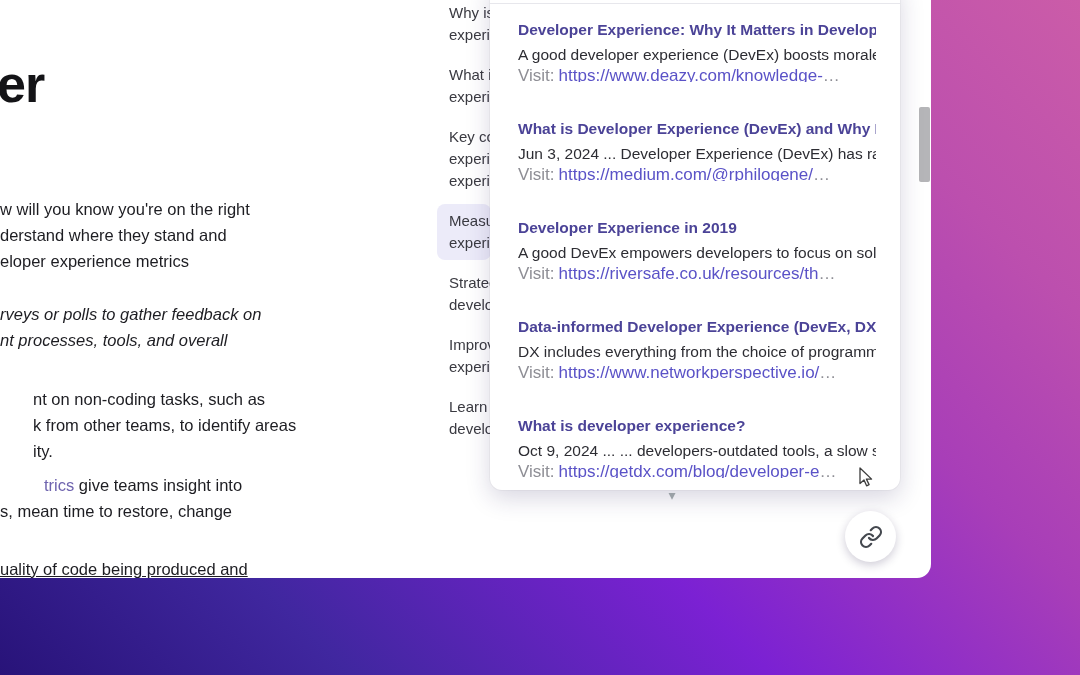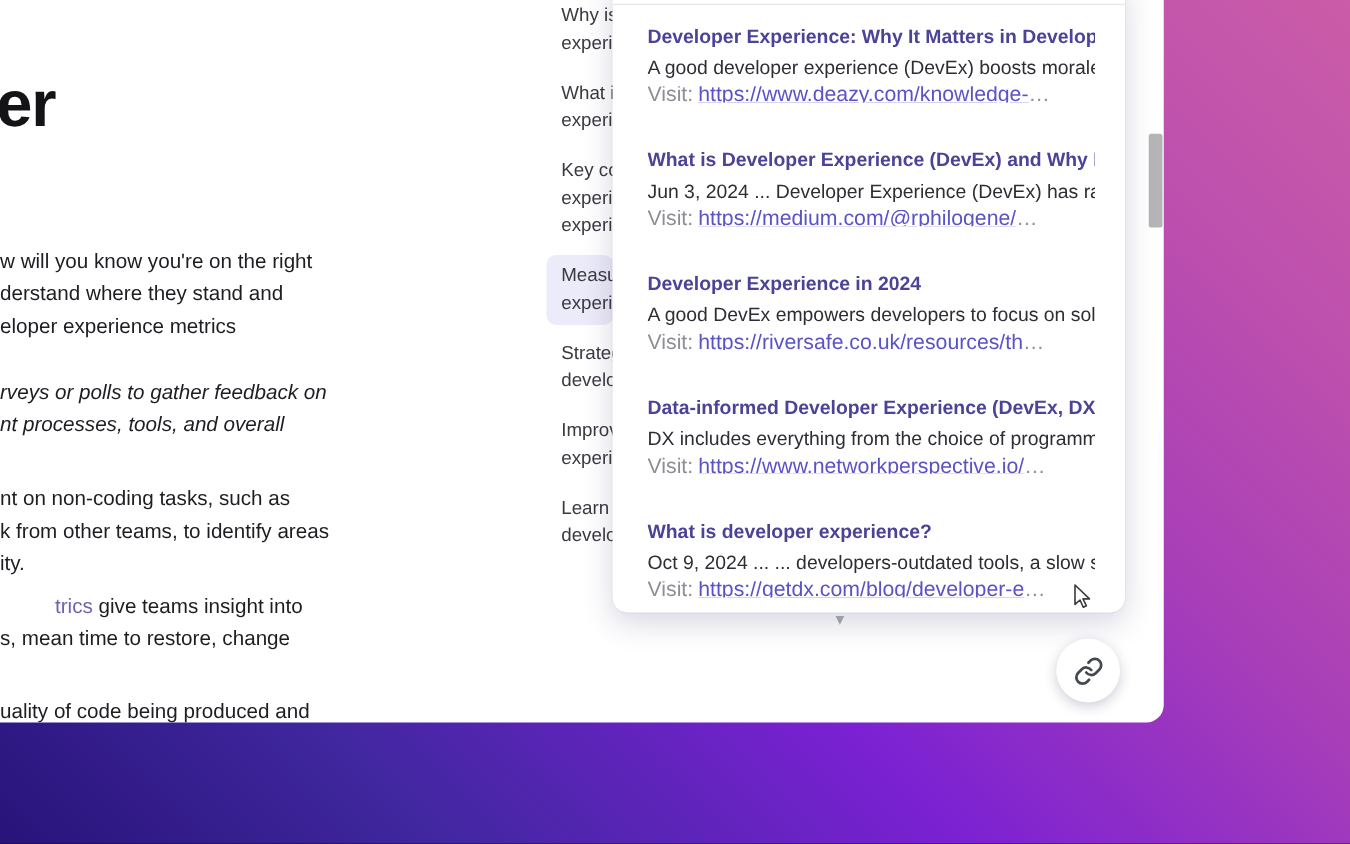--- a/index.html
+++ b/index.html
@@ -13,21 +13,21 @@
     position:absolute;left:0;top:0;width:931px;height:578px;background:#ffffff;
     border-bottom-right-radius:14px;
   }
   
   .doc-heading{
     position:absolute;left:-3px;top:54px;margin:0;
     font-size:52px;font-weight:800;color:#141417;letter-spacing:-1px;
   }
   
   .para{position:absolute;left:0;font-size:16.5px;line-height:26px;color:#1d1d22;white-space:nowrap;}
-  .p1{top:196px;} .p2{top:301px;font-style:italic;} .p3{top:386px;} .p4{top:472px;} .p5{top:556px;}
+  .p1{top:196px;} .p2{top:301px;font-style:italic;} .p3{top:386px;padding-left:33px;} .p4{top:472px;} .p5{top:556px;text-decoration:underline;}
   .inline-link{color:#6e63ae;padding-left:44px;}
   
   .toc{position:absolute;left:437px;top:0;width:54px;overflow:hidden;}
   .toc-item{
     padding:0 12px;margin:0 0 18px 0;font-size:15px;line-height:22px;color:#3a3a41;
     white-space:nowrap;cursor:pointer;
   }
   .toc-item.first{margin-top:2px;}
   .toc-item.active{
     background:#ecebf9;border-radius:8px;padding:6px 12px;margin:-6px 0 12px 0;
@@ -152,21 +152,21 @@
 
         <div class="result">
           <div class="result-title">What is Developer Experience (DevEx) and Why I…</div>
           <div class="result-snippet">Jun 3, 2024 ... Developer Experience (DevEx) has ra…</div>
           <div class="result-visit">
             <span class="visit-label">Visit:</span><span class="visit-url">https://medium.com/@rphilogene/</span><span class="visit-ellipsis">…</span>
           </div>
         </div>
 
         <div class="result">
-          <div class="result-title">Developer Experience in 2024</div>
+          <div class="result-title">Developer Experience in 2019</div>
           <div class="result-snippet">A good DevEx empowers developers to focus on sol…</div>
           <div class="result-visit">
             <span class="visit-label">Visit:</span><span class="visit-url">https://riversafe.co.uk/resources/th</span><span class="visit-ellipsis">…</span>
           </div>
         </div>
 
         <div class="result">
           <div class="result-title">Data-informed Developer Experience (DevEx, DX)</div>
           <div class="result-snippet">DX includes everything from the choice of programm…</div>
           <div class="result-visit">

